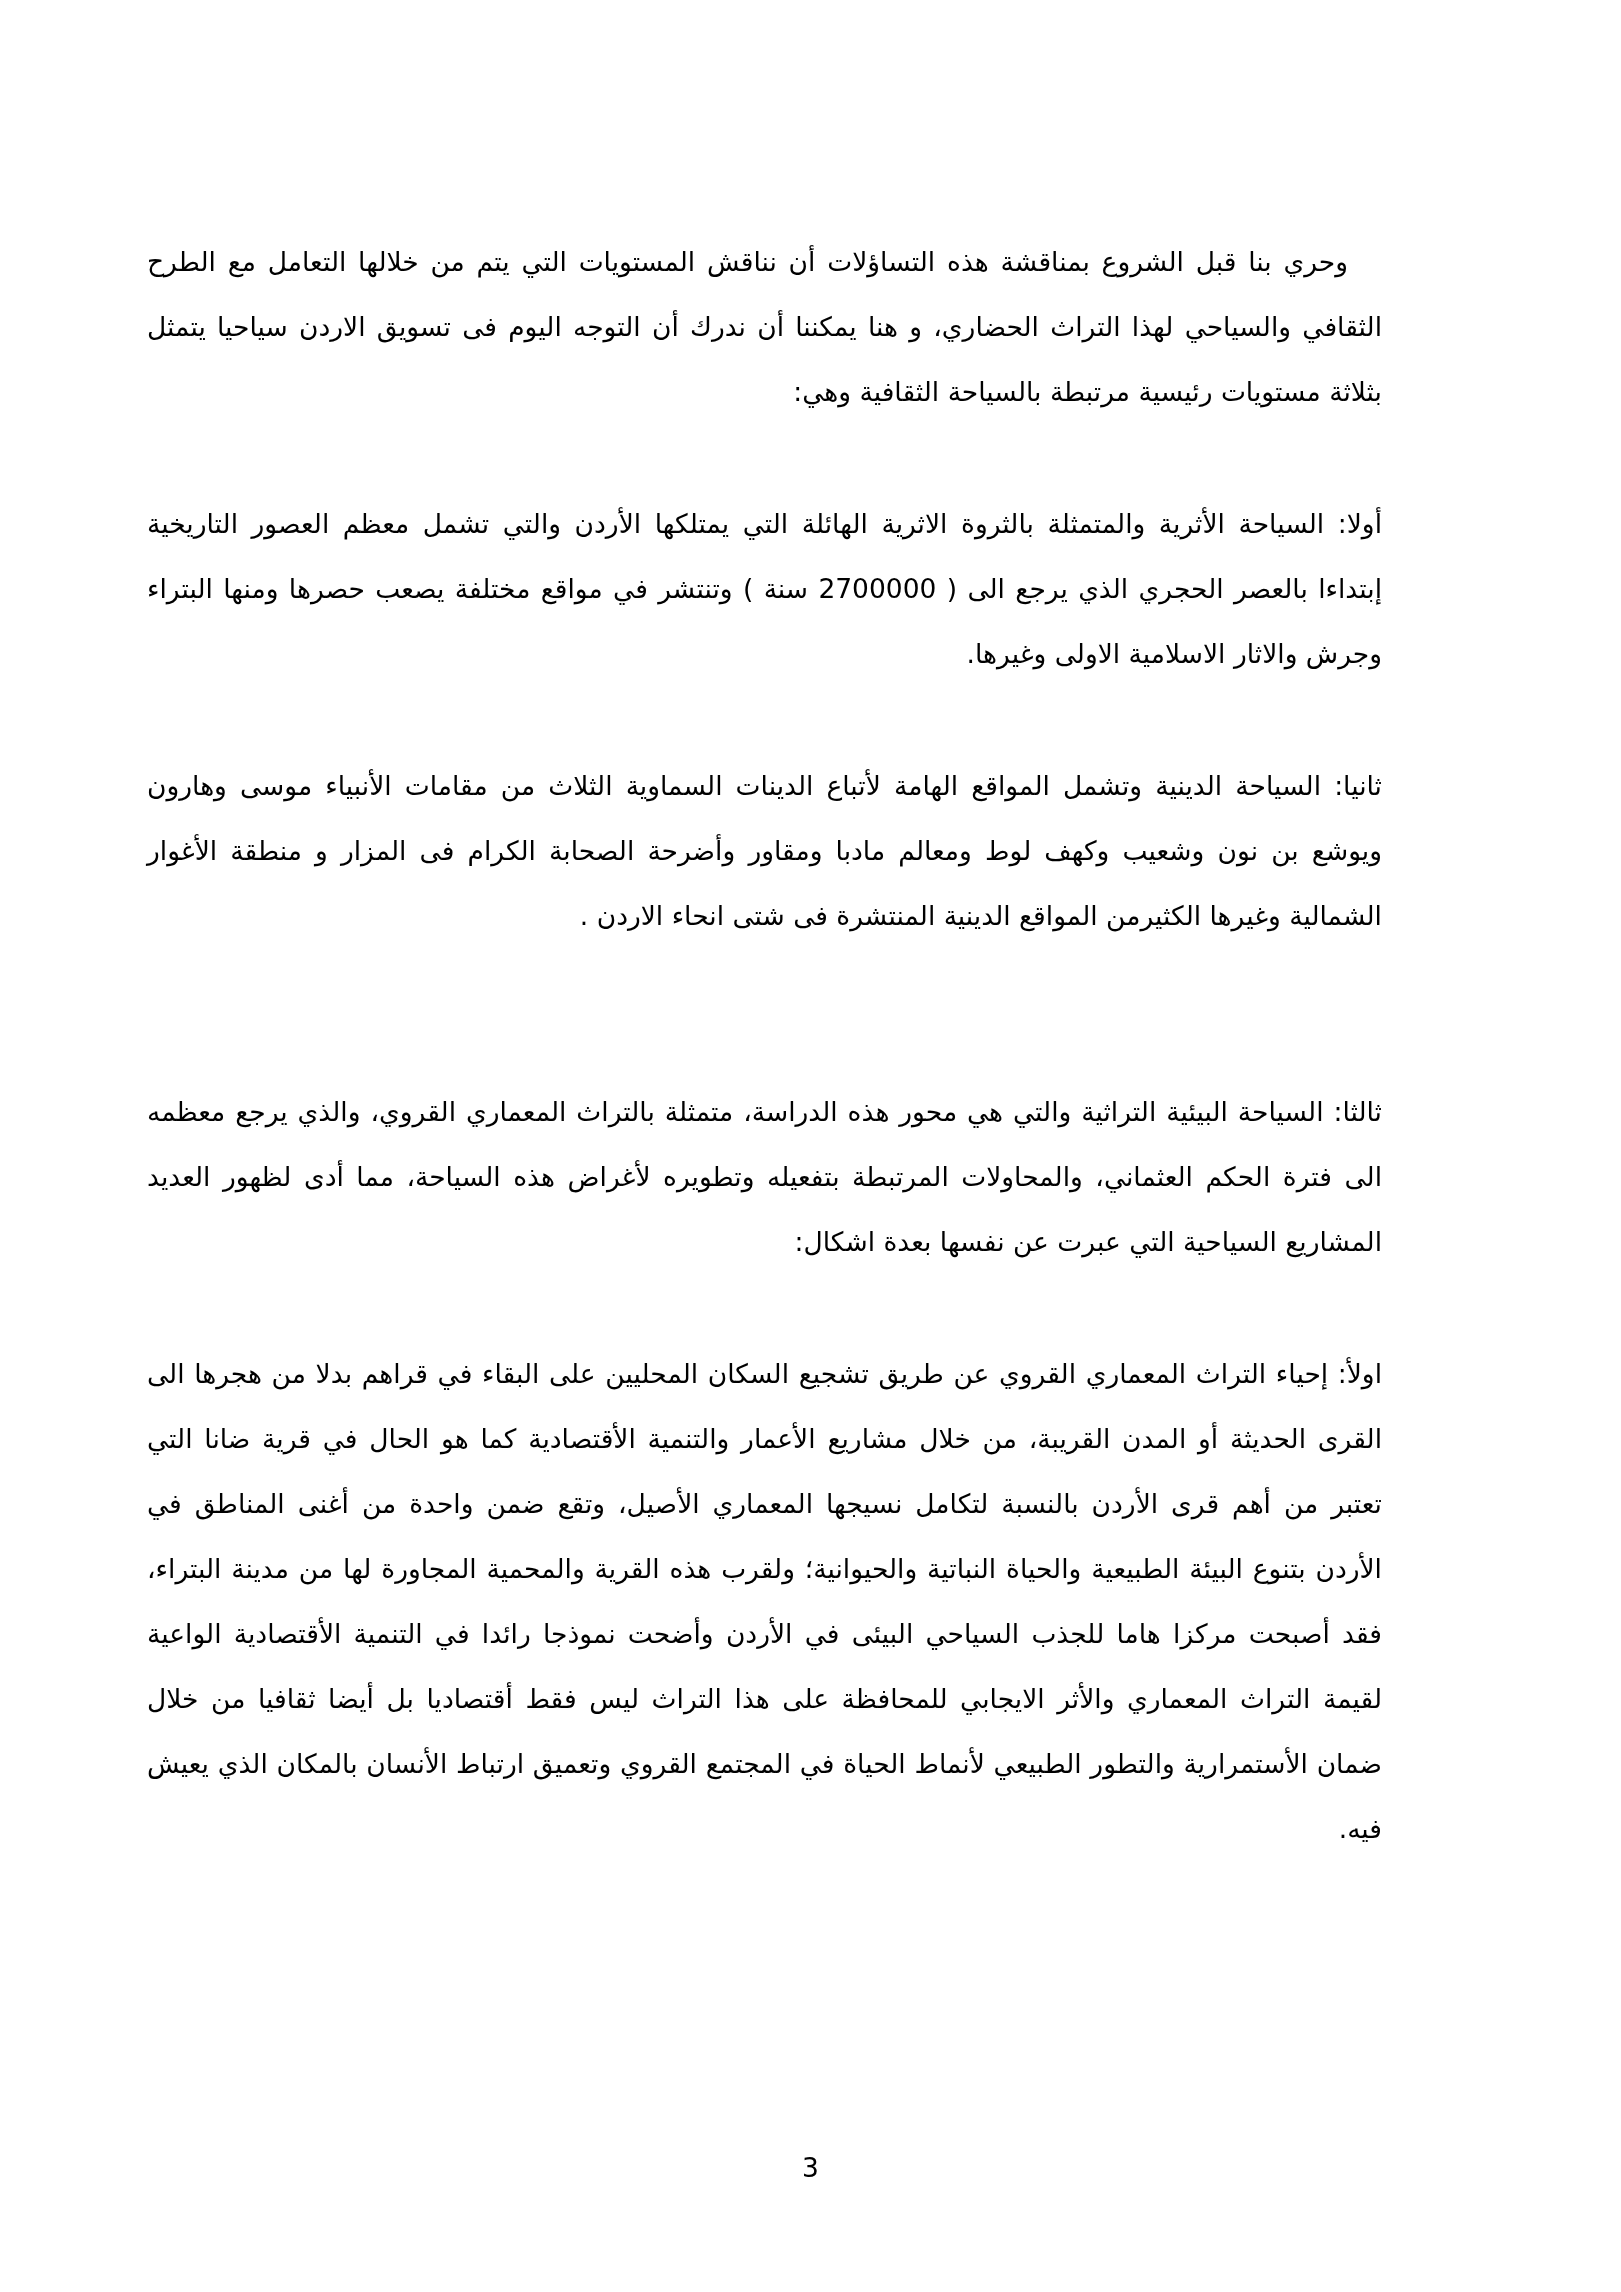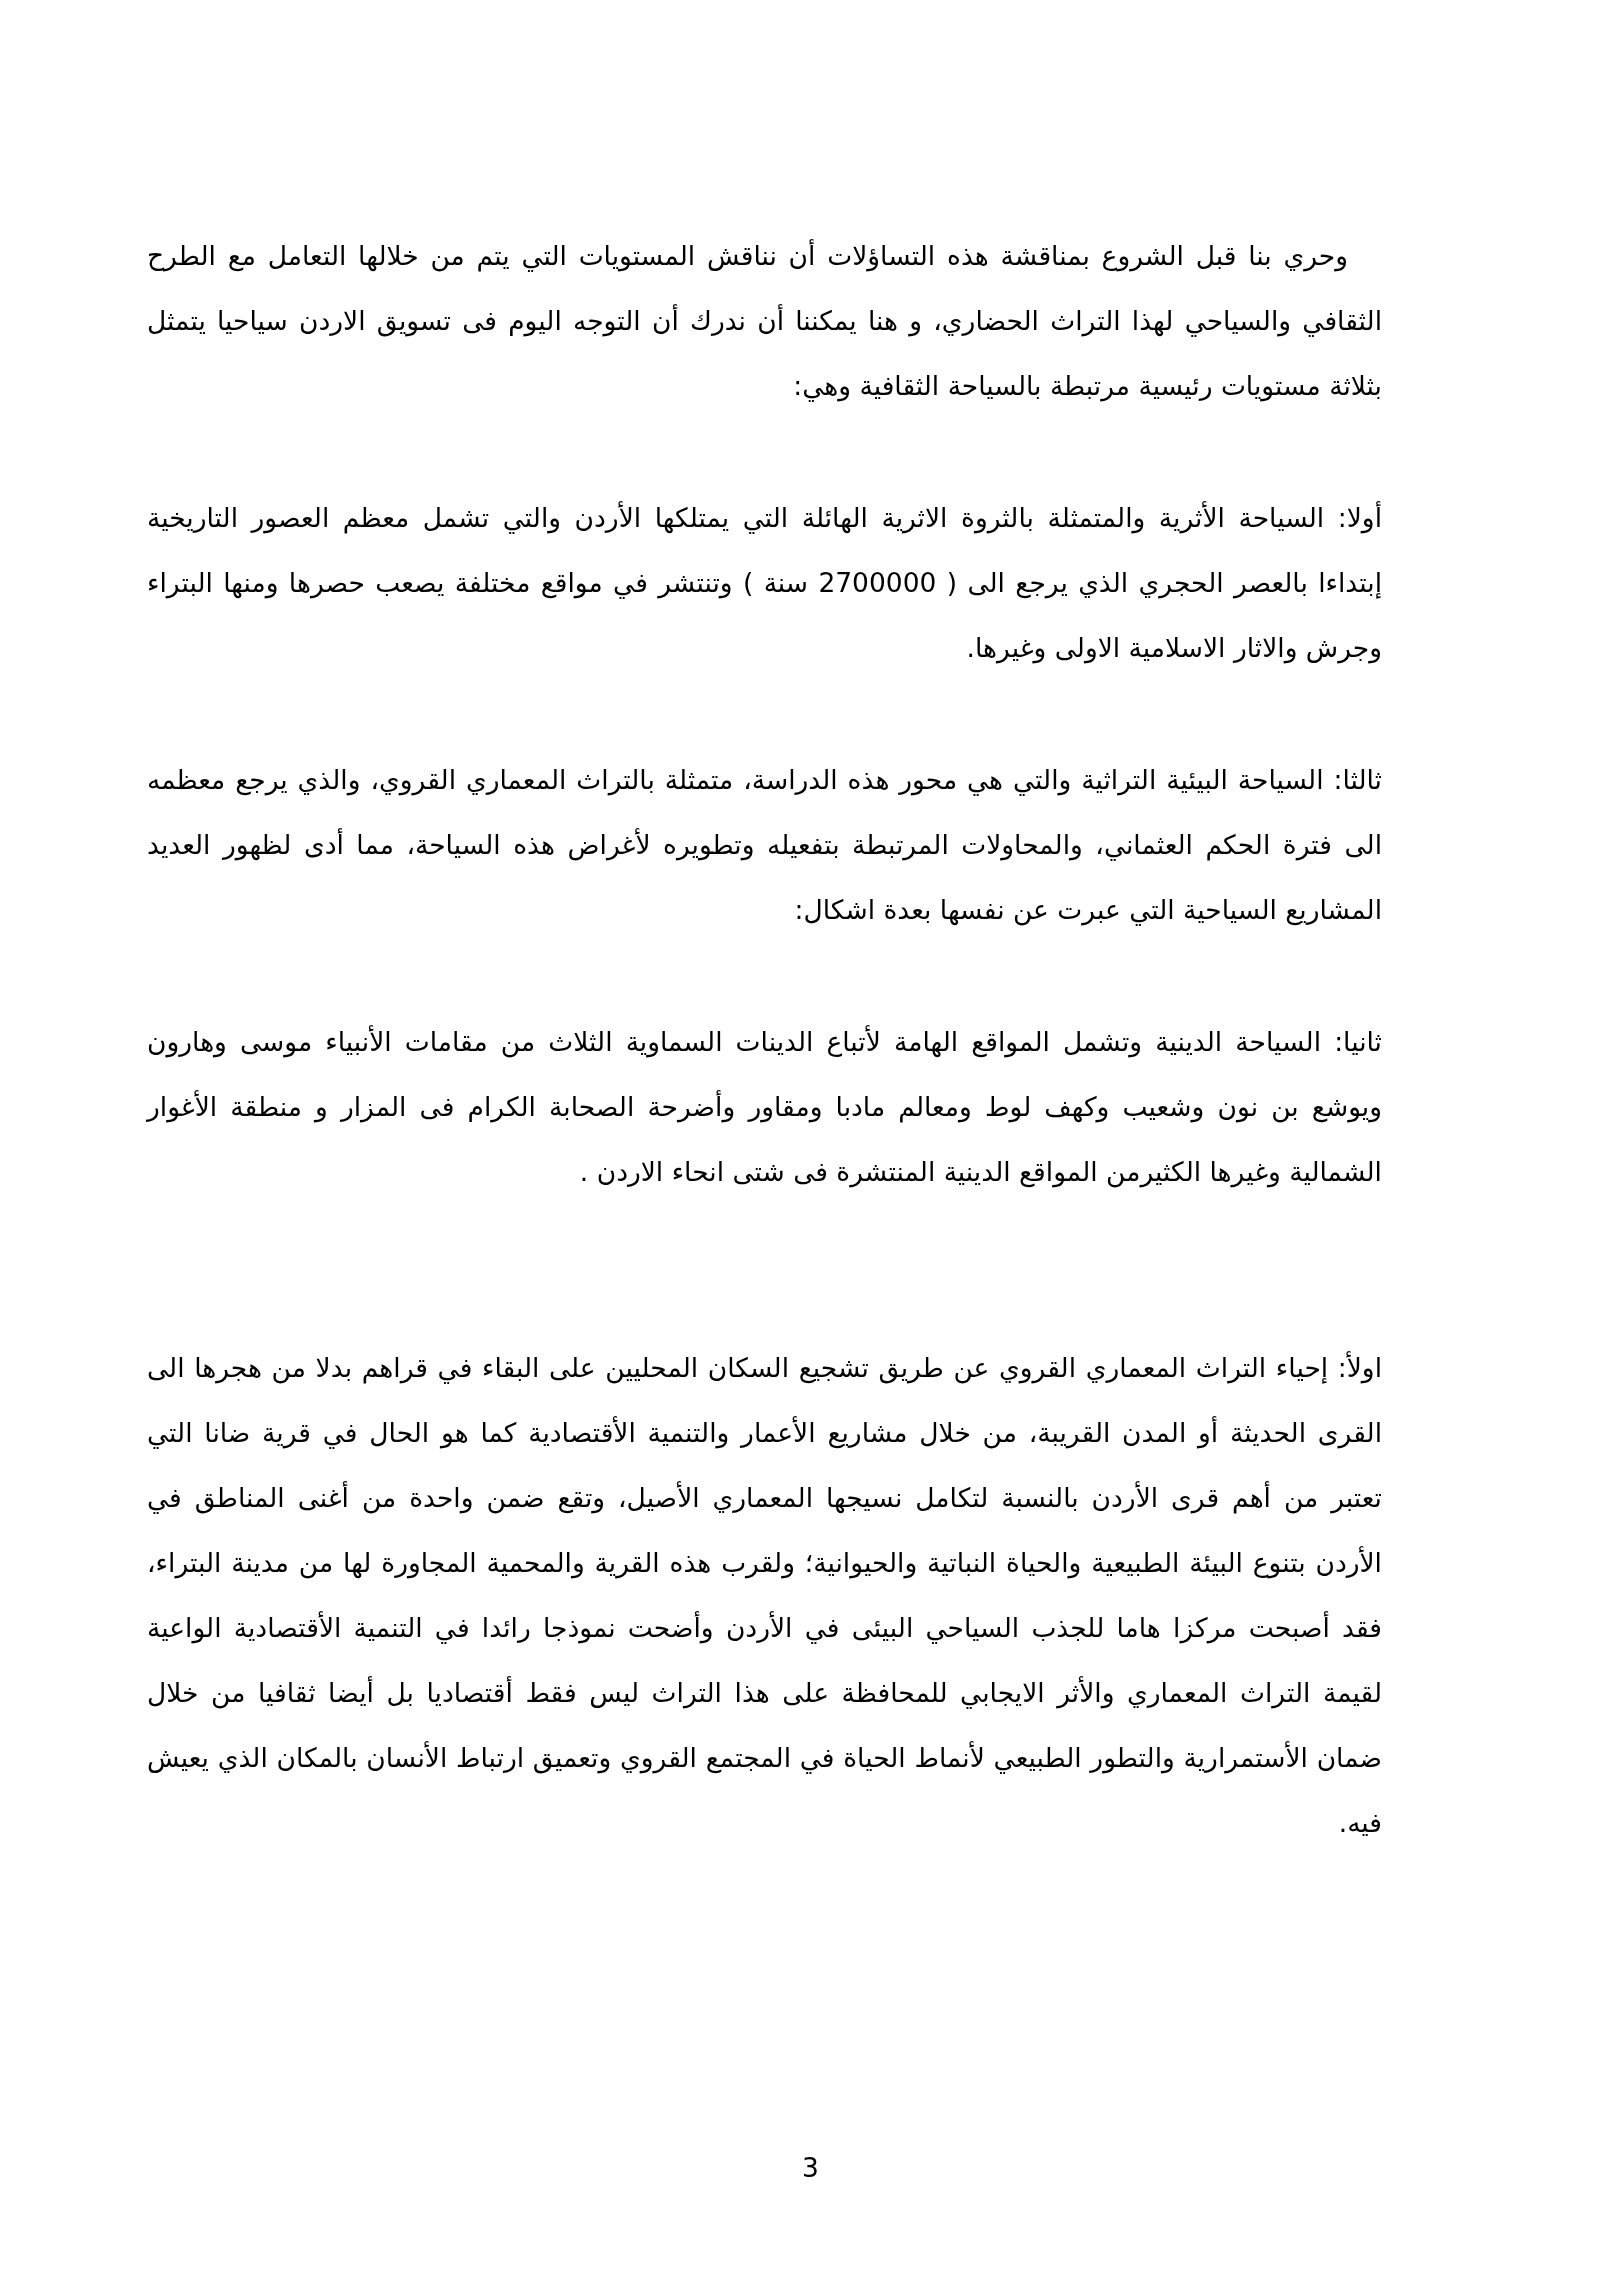--- a/index.html
+++ b/index.html
@@ -11,21 +11,21 @@
     position: relative;
     width: 1621px;
     height: 2293px;
     background: #ffffff;
     color: #000000;
     font-family: "DejaVu Sans", sans-serif;
     overflow: hidden;
   }
   .content {
     position: absolute;
-    top: 223px;
+    top: 229px;
     right: 239px;
     left: 147px;
     direction: rtl;
     unicode-bidi: embed;
   }
   p.para {
     margin: 0 0 67px 0;
     font-size: 26.5px;
     line-height: 65px;
     text-align: justify;
@@ -50,19 +50,19 @@
     direction: ltr;
   }
 </style>
 </head>
 <body>
 
 <div class="page">
   <div class="content">
     <p class="para indent-first">وحري بنا قبل الشروع بمناقشة هذه التساؤلات أن نناقش المستويات التي يتم من خلالها التعامل مع الطرح الثقافي والسياحي لهذا التراث الحضاري، و هنا يمكننا أن ندرك أن التوجه اليوم فى تسويق الاردن سياحيا يتمثل بثلاثة مستويات رئيسية مرتبطة بالسياحة الثقافية وهي:</p>
     <p class="para">أولا: السياحة الأثرية والمتمثلة بالثروة الاثرية الهائلة التي يمتلكها الأردن والتي تشمل معظم العصور التاريخية إبتداءا بالعصر الحجري الذي يرجع الى  ( 2700000 سنة ) وتنتشر في مواقع مختلفة يصعب حصرها ومنها البتراء وجرش والاثار الاسلامية الاولى وغيرها.</p>
+    <p class="para gap-large">ثانيا: السياحة الدينية وتشمل المواقع الهامة لأتباع الدينات السماوية الثلاث من مقامات الأنبياء موسى وهارون ويوشع بن نون وشعيب وكهف لوط ومعالم مادبا ومقاور وأضرحة الصحابة الكرام فى المزار و منطقة الأغوار الشمالية وغيرها الكثيرمن المواقع  الدينية المنتشرة فى شتى انحاء الاردن .</p>
     <p class="para">ثالثا: السياحة البيئية التراثية والتي هي محور هذه الدراسة، متمثلة بالتراث المعماري القروي، والذي يرجع معظمه الى فترة الحكم العثماني، والمحاولات المرتبطة بتفعيله وتطويره لأغراض هذه السياحة، مما أدى لظهور العديد المشاريع السياحية التي عبرت عن نفسها بعدة اشكال:</p>
-    <p class="para gap-large">ثانيا: السياحة الدينية وتشمل المواقع الهامة لأتباع الدينات السماوية الثلاث من مقامات الأنبياء موسى وهارون ويوشع بن نون وشعيب وكهف لوط ومعالم مادبا ومقاور وأضرحة الصحابة الكرام فى المزار و منطقة الأغوار الشمالية وغيرها الكثيرمن المواقع  الدينية المنتشرة فى شتى انحاء الاردن .</p>
     <p class="para">اولأ: إحياء التراث المعماري القروي عن طريق تشجيع السكان المحليين على البقاء في قراهم بدلا من هجرها الى القرى الحديثة أو المدن القريبة، من خلال مشاريع الأعمار والتنمية الأقتصادية كما هو الحال في قرية ضانا التي تعتبر من أهم قرى الأردن بالنسبة لتكامل نسيجها المعماري الأصيل، وتقع ضمن واحدة من أغنى المناطق في الأردن بتنوع البيئة الطبيعية والحياة النباتية والحيوانية؛ ولقرب هذه القرية والمحمية المجاورة لها من مدينة البتراء، فقد أصبحت مركزا هاما للجذب السياحي البيئى في الأردن وأضحت نموذجا رائدا في التنمية الأقتصادية الواعية لقيمة التراث المعماري والأثر الايجابي للمحافظة على هذا التراث ليس فقط أقتصاديا بل أيضا ثقافيا من خلال ضمان الأستمرارية والتطور الطبيعي لأنماط الحياة في المجتمع القروي وتعميق ارتباط الأنسان بالمكان الذي يعيش فيه.</p>
   </div>
   <div class="page-number">3</div>
 </div>
 
 
 </body></html>

